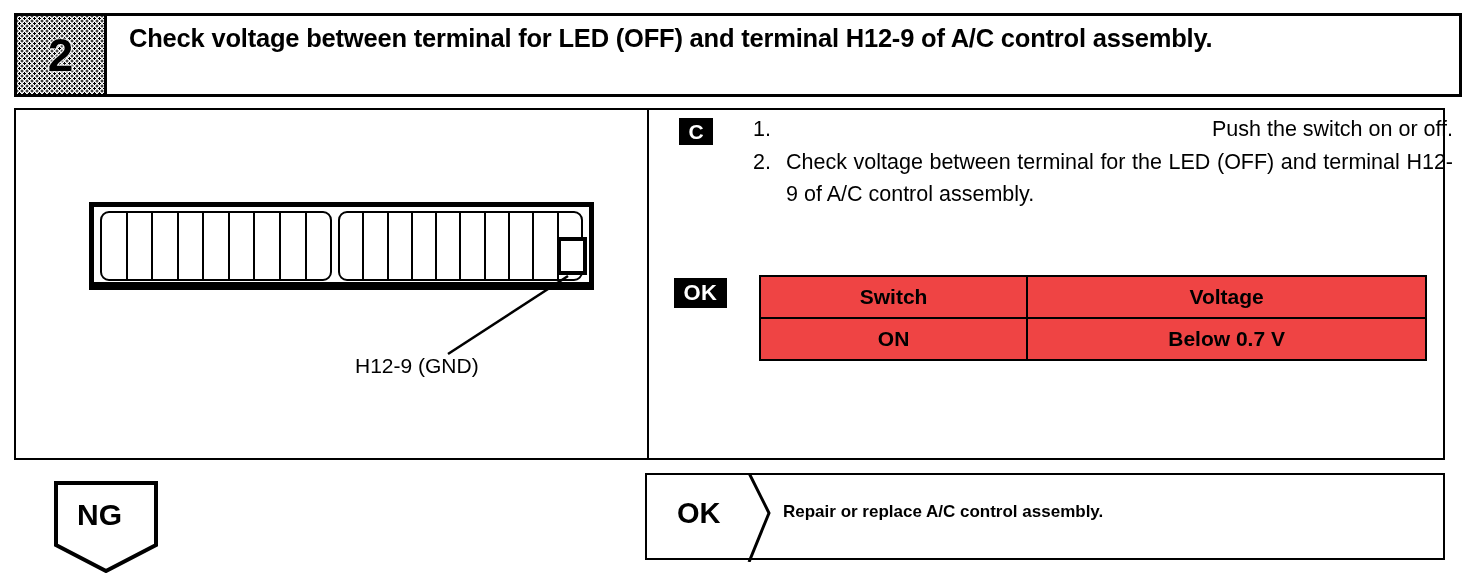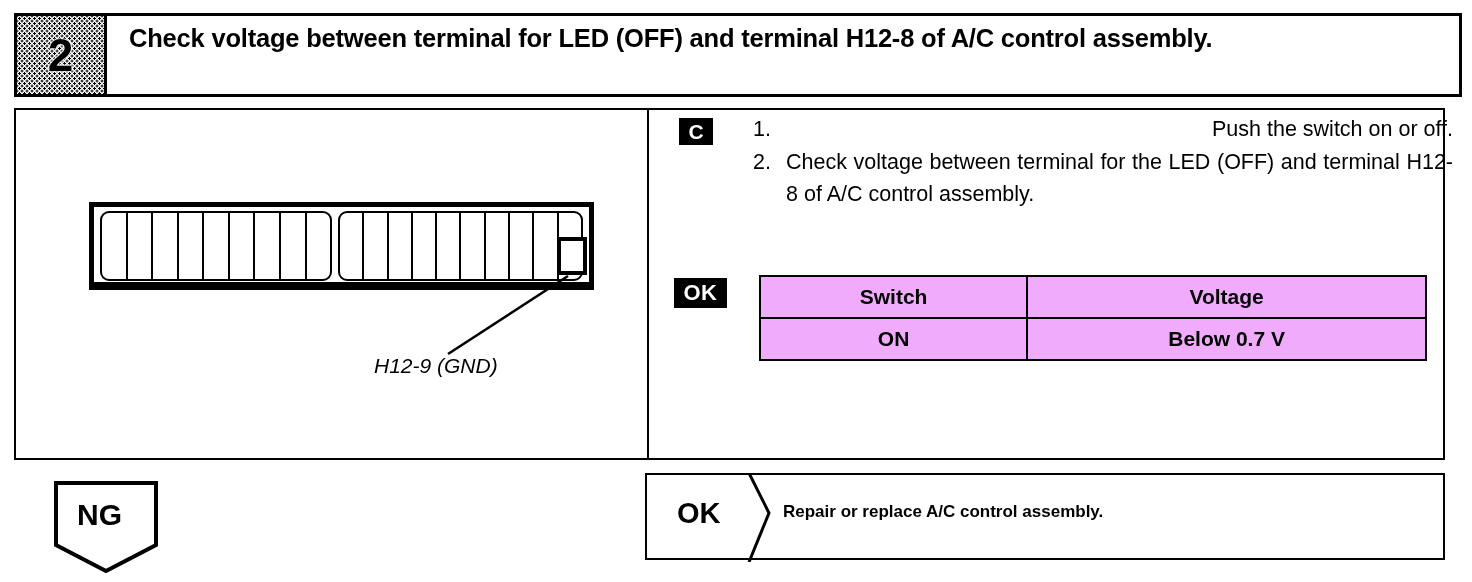--- a/index.html
+++ b/index.html
@@ -111,25 +111,24 @@
     background: #fff;
   }
   #leader-line {
     position: absolute;
     left: 380px; top: 160px;
     width: 180px; height: 110px;
     pointer-events: none;
   }
   #terminal-label {
     position: absolute;
-    left: 358px; top: 244px;
+    left: 339px; top: 244px;
     font-size: 21px;
     color: #000;
     white-space: nowrap;
-    font-style: italic;
   }
 
   
   #instructions-panel {
     position: absolute;
     left: 633px; top: 0;
     right: 0; height: 348px;
   }
   .badge {
     position: absolute;
@@ -172,21 +171,21 @@
     text-align: justify;
   }
   .step-text.nojustify { text-align: right; }
 
   
   #voltage-table {
     position: absolute;
     left: 110px; top: 165px;
     width: 668px;
     border-collapse: collapse;
-    background: #f0abfc;
+    background: #ef4444;
   }
   #voltage-table th,
   #voltage-table td {
     border: 2px solid #000;
     height: 42px;
     text-align: center;
     font-size: 21px;
     color: #000;
     padding: 0;
   }
@@ -241,21 +240,21 @@
 </style>
 </head>
 <body>
 
 <div id="page">
 
   <div id="step-header">
     <div id="step-number-box">
       <span id="step-number">2</span>
     </div>
-    <div id="step-title">Check voltage between terminal for LED (OFF) and terminal H12-8 of A/C control assembly.</div>
+    <div id="step-title">Check voltage between terminal for LED (OFF) and terminal H12-9 of A/C control assembly.</div>
   </div>
 
   <div id="body-box">
     <div id="body-divider"></div>
 
     <div id="connector-panel">
 
       <div id="connector">
         <div class="cav-group" id="cav-group-left">
           <div class="cavity"></div>
@@ -294,21 +293,21 @@
 
       <div class="badge" id="badge-c">C</div>
 
       <div id="steps-list">
         <div class="step-item">
           <span class="step-num">1.</span>
           <span class="step-text nojustify">Push the switch on or off.</span>
         </div>
         <div class="step-item">
           <span class="step-num">2.</span>
-          <span class="step-text">Check voltage between terminal for the LED (OFF) and terminal H12-8 of A/C control assembly.</span>
+          <span class="step-text">Check voltage between terminal for the LED (OFF) and terminal H12-9 of A/C control assembly.</span>
         </div>
       </div>
 
       <div class="badge" id="badge-ok">OK</div>
 
       <table id="voltage-table">
         <thead>
           <tr>
             <th class="col-switch">Switch</th>
             <th class="col-voltage">Voltage</th>

